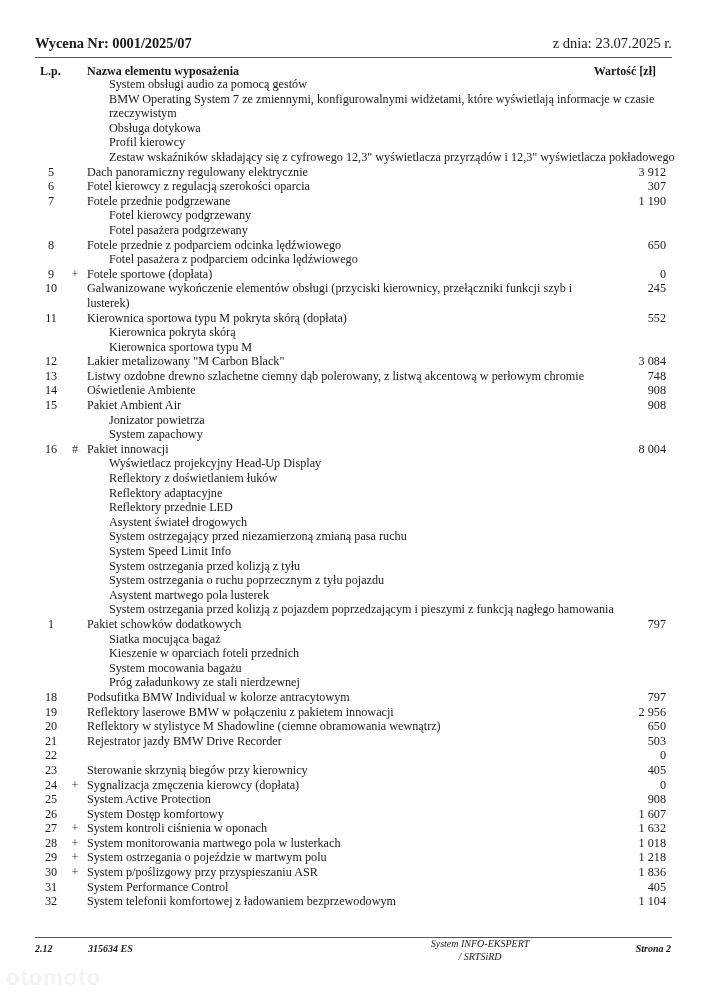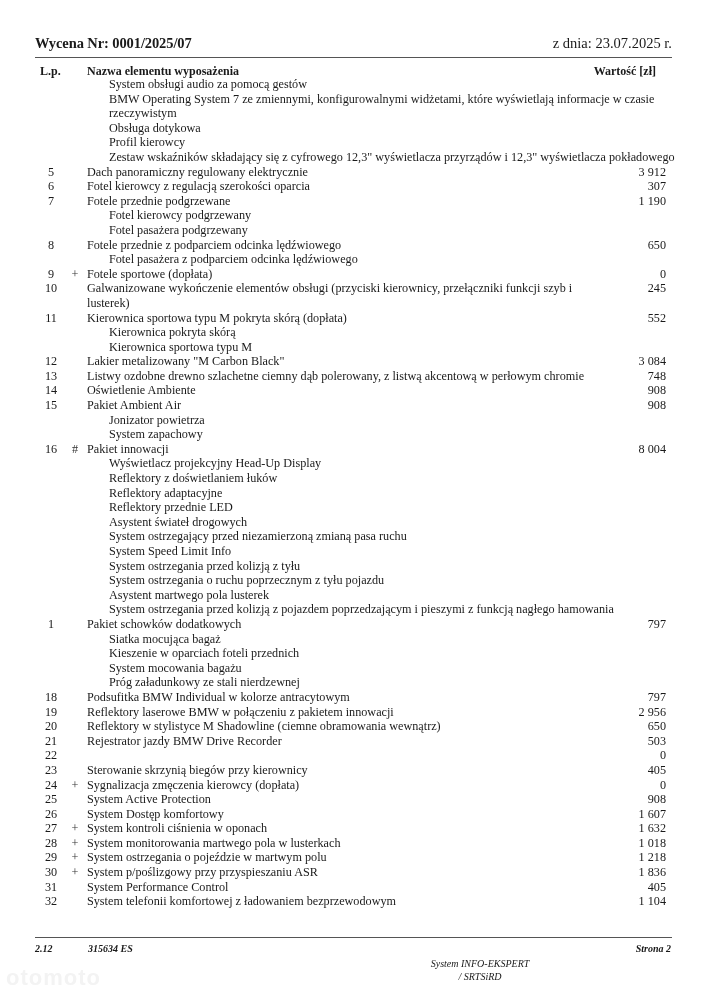--- a/index.html
+++ b/index.html
@@ -42,21 +42,21 @@
   .row .mark {
     position: absolute; left: 70px; width: 10px; text-align: center; color: #333;
   }
   .row .name { position: absolute; left: 87px; }
   .row.sub .name { left: 109px; }
   .row .val { position: absolute; right: 40px; text-align: right; }
 
   .footer { position: absolute; font-size: 10px; font-style: italic; }
   .f-ver { left: 35px; top: 943px; font-weight: bold; }
   .f-id { left: 88px; top: 943px; font-weight: bold; }
-  .f-sys { left: 395px; width: 170px; top: 937px; text-align: center; line-height: 13px; margin-top: 20px; }
+  .f-sys { left: 395px; width: 170px; top: 937px; text-align: center; line-height: 13px; }
   .f-page { right: 35px; top: 943px; font-weight: bold; font-style: italic; }
   .watermark {
     position: absolute; left: 6px; top: 965px; font-size: 22px;
     font-family: "Liberation Sans", sans-serif; color: #f3f3f3; font-weight: bold;
     letter-spacing: 1px;
   }
 </style>
 </head>
 <body>
 

